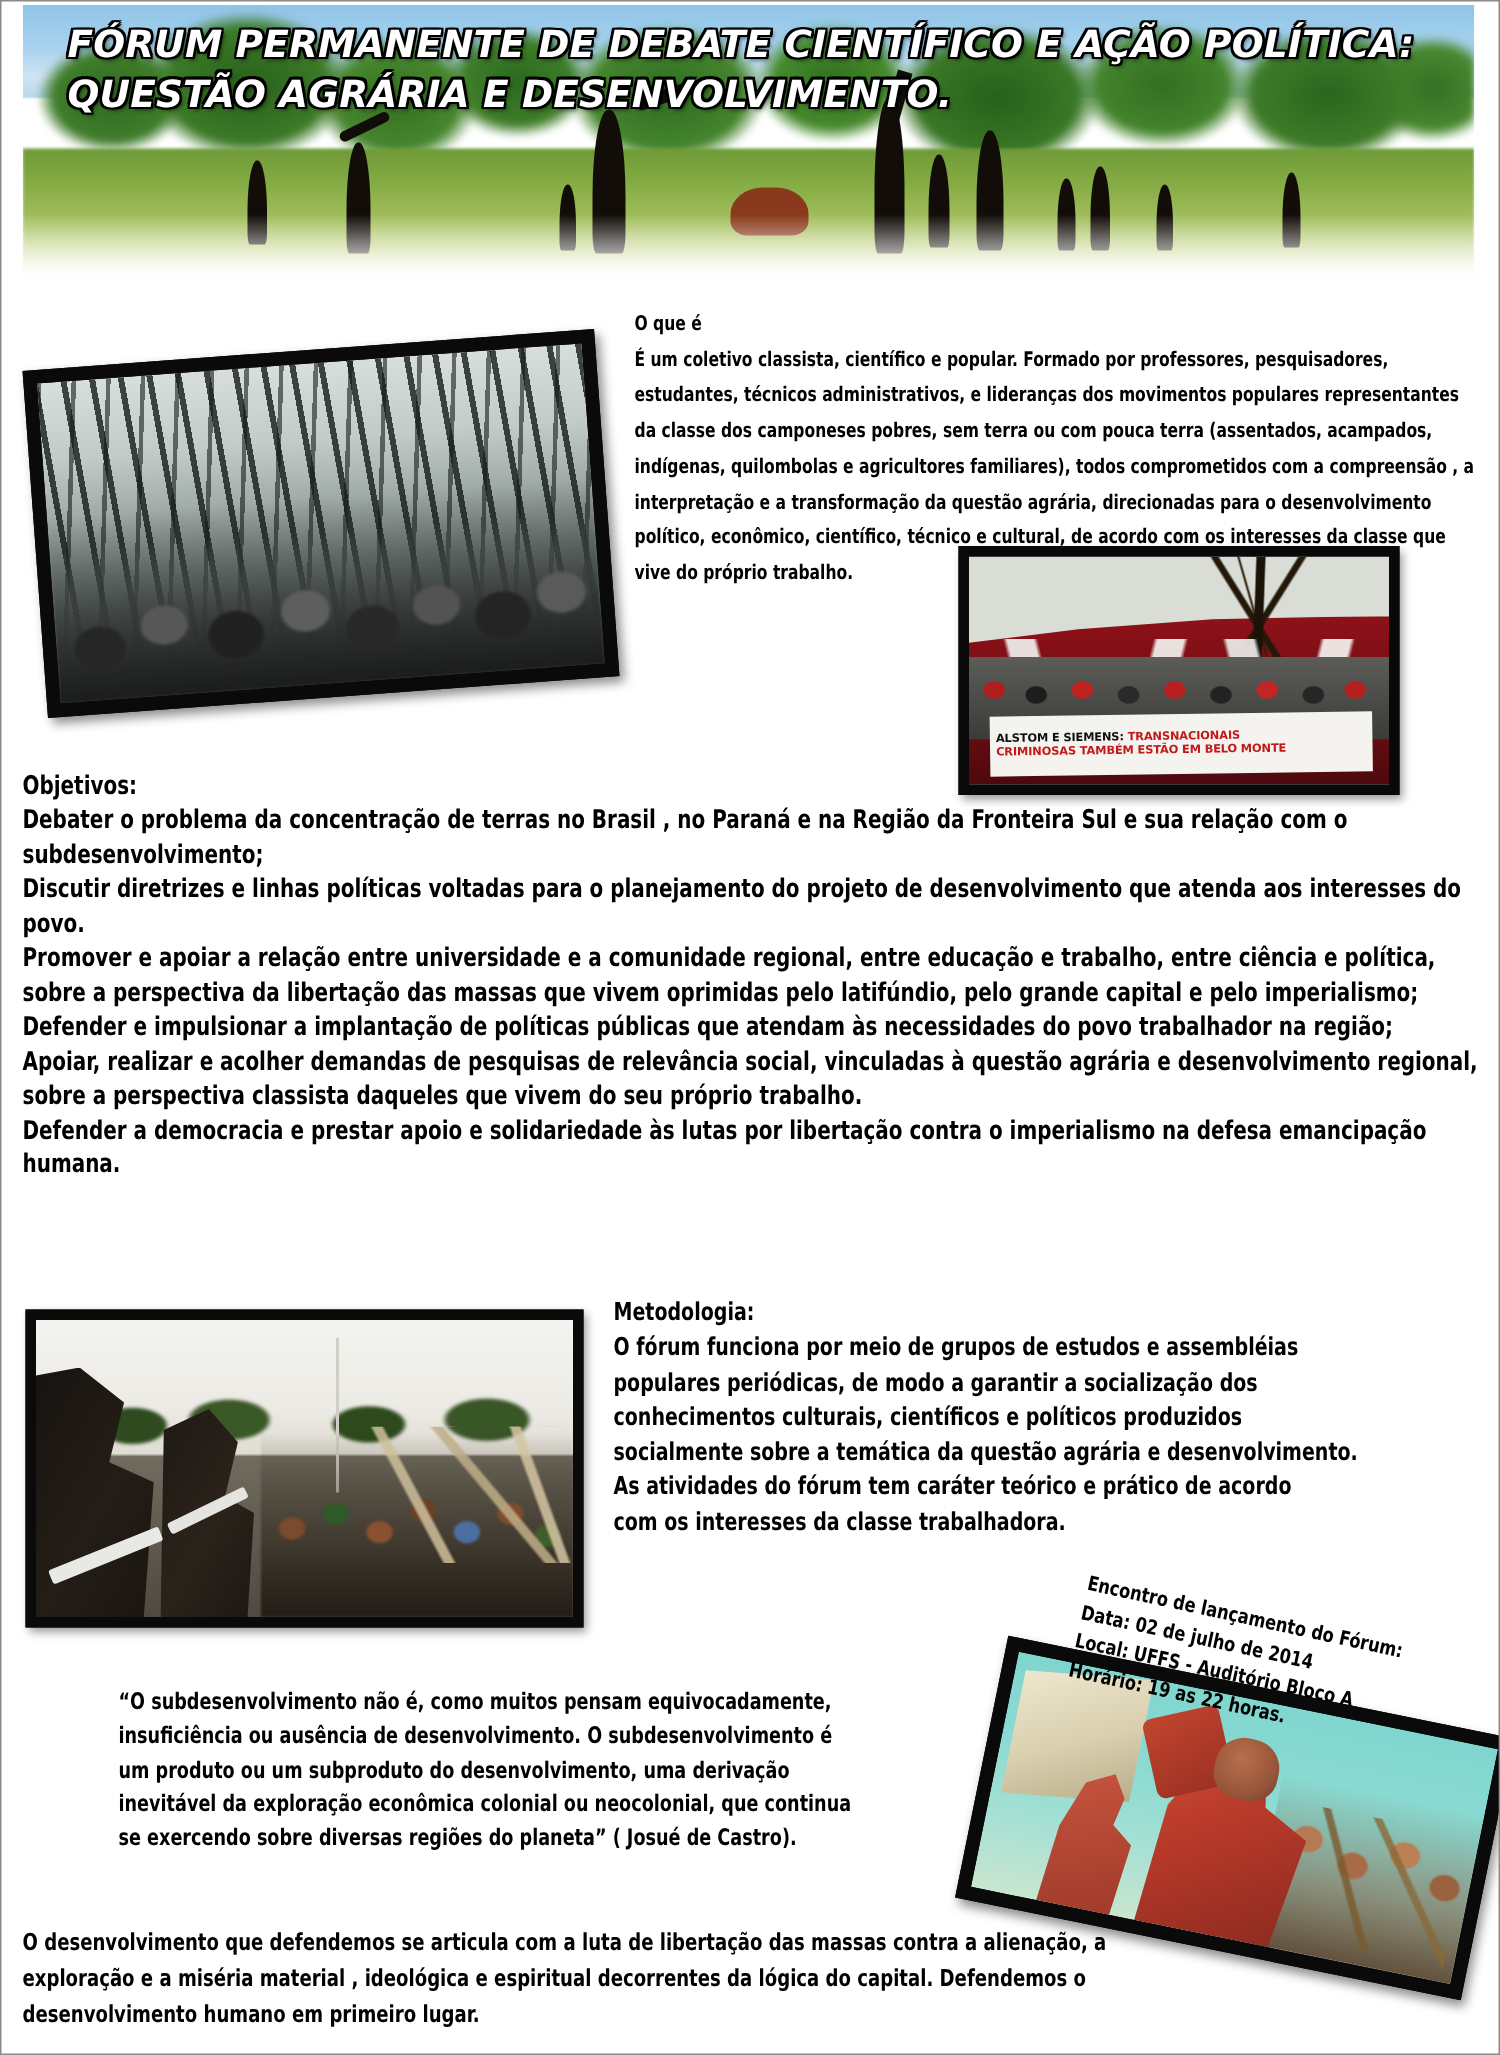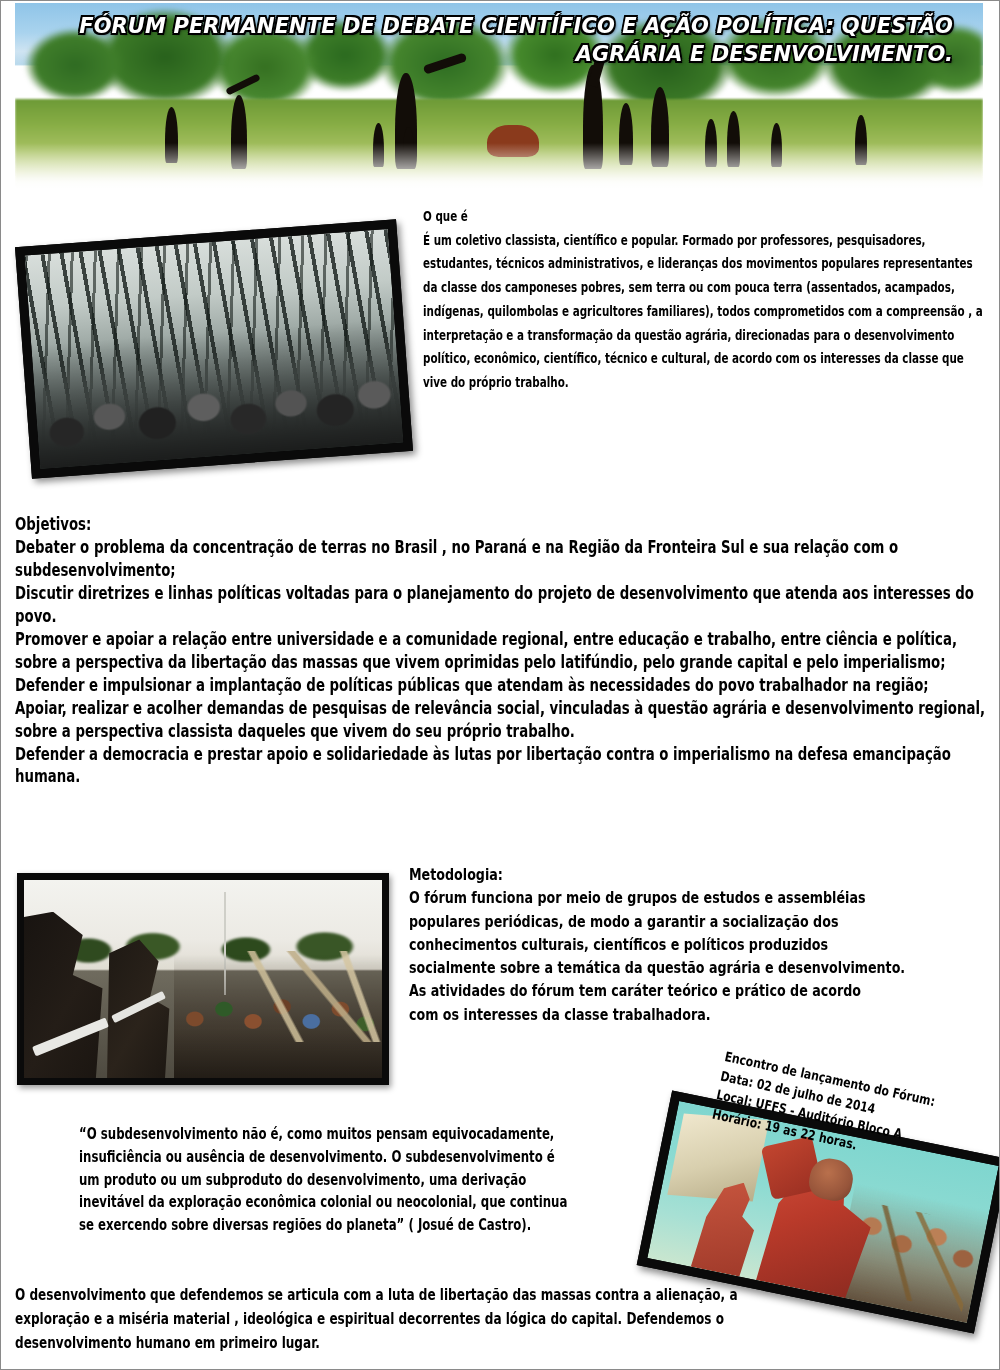--- a/index.html
+++ b/index.html
@@ -50,24 +50,24 @@
   .banner-fade{
     position:absolute;left:0;bottom:0;width:100%;height:46px;
     background:linear-gradient(180deg, rgba(255,255,255,0) 0%, rgba(255,255,255,.95) 85%, #fff 100%);
   }
   .fig{position:absolute;background:#120d08;}
   .fig.r{border-radius:48% 48% 12% 12% / 60% 60% 14% 14%;}
   .cow{position:absolute;background:#8a3a1c;border-radius:42% 42% 22% 22%/55% 55% 30% 30%;}
 
   .banner-title{
     position:absolute;left:30px;top:10px;width:908px;
-    text-align:right;
+    text-align:left;
     font-family:"DejaVu Sans",sans-serif;
     font-style:italic;font-weight:bold;
-    font-size:21px;line-height:1.33;
+    font-size:25px;line-height:1.33;
     letter-spacing:.1px;
     color:#ffffff;
     text-shadow:
       -1.6px -1.6px 0 #000, 1.6px -1.6px 0 #000,
       -1.6px  1.6px 0 #000, 1.6px  1.6px 0 #000,
       -1.6px 0 0 #000, 1.6px 0 0 #000,
       0 -1.6px 0 #000, 0 1.6px 0 #000,
       2px 2px 3px rgba(0,0,0,.55);
     z-index:5;
   }
@@ -377,20 +377,30 @@
     <div class="bw-inner"></div>
     <div class="bw-tools"></div>
     <div class="bw-crowd"></div>
   </div>
 
   <div class="oque body-text">
     <span class="head">O que é</span>
     <span>É um coletivo classista, científico e popular. Formado por professores, pesquisadores, estudantes, técnicos administrativos, e lideranças dos movimentos populares representantes da classe dos camponeses pobres, sem terra ou com pouca terra (assentados, acampados, indígenas, quilombolas e agricultores familiares), todos comprometidos com  a compreensão , a interpretação e a  transformação da questão agrária, direcionadas para o desenvolvimento  político, econômico, científico, técnico e cultural, de acordo com os interesses da classe que vive do próprio trabalho.</span>
   </div>
 
+  <div class="photo photo-red">
+    <div class="red-wall"></div>
+    <div class="red-tree"></div>
+    <div class="red-flags"></div>
+    <div class="red-crowd"></div>
+    <div class="red-banner">
+      <div class="l1"><span class="k">ALSTOM E SIEMENS:</span><span class="r"> TRANSNACIONAIS</span></div>
+      <div class="l2">CRIMINOSAS TAMBÉM ESTÃO EM BELO MONTE</div>
+    </div>
+  </div>
 
   <div class="objetivos body-text">
     <p>Objetivos:</p>
     <p>Debater o problema da concentração de terras no Brasil , no Paraná  e na Região da Fronteira Sul e sua relação com o subdesenvolvimento;</p>
     <p>Discutir diretrizes e linhas políticas voltadas para o planejamento do projeto de desenvolvimento que  atenda aos interesses do povo.</p>
     <p>Promover e apoiar a relação entre universidade e  a comunidade regional, entre educação e trabalho, entre ciência e política, sobre a perspectiva da libertação das massas que vivem oprimidas pelo latifúndio, pelo grande capital e pelo imperialismo;</p>
     <p>Defender e impulsionar  a implantação de políticas públicas que atendam às necessidades do povo trabalhador na região;</p>
     <p>Apoiar, realizar e acolher demandas de pesquisas de relevância social, vinculadas à questão agrária e desenvolvimento regional, sobre a perspectiva classista daqueles que vivem do seu próprio trabalho.</p>
     <p>Defender a democracia e prestar apoio e solidariedade às lutas por libertação contra o imperialismo na defesa emancipação humana.</p>
   </div>

